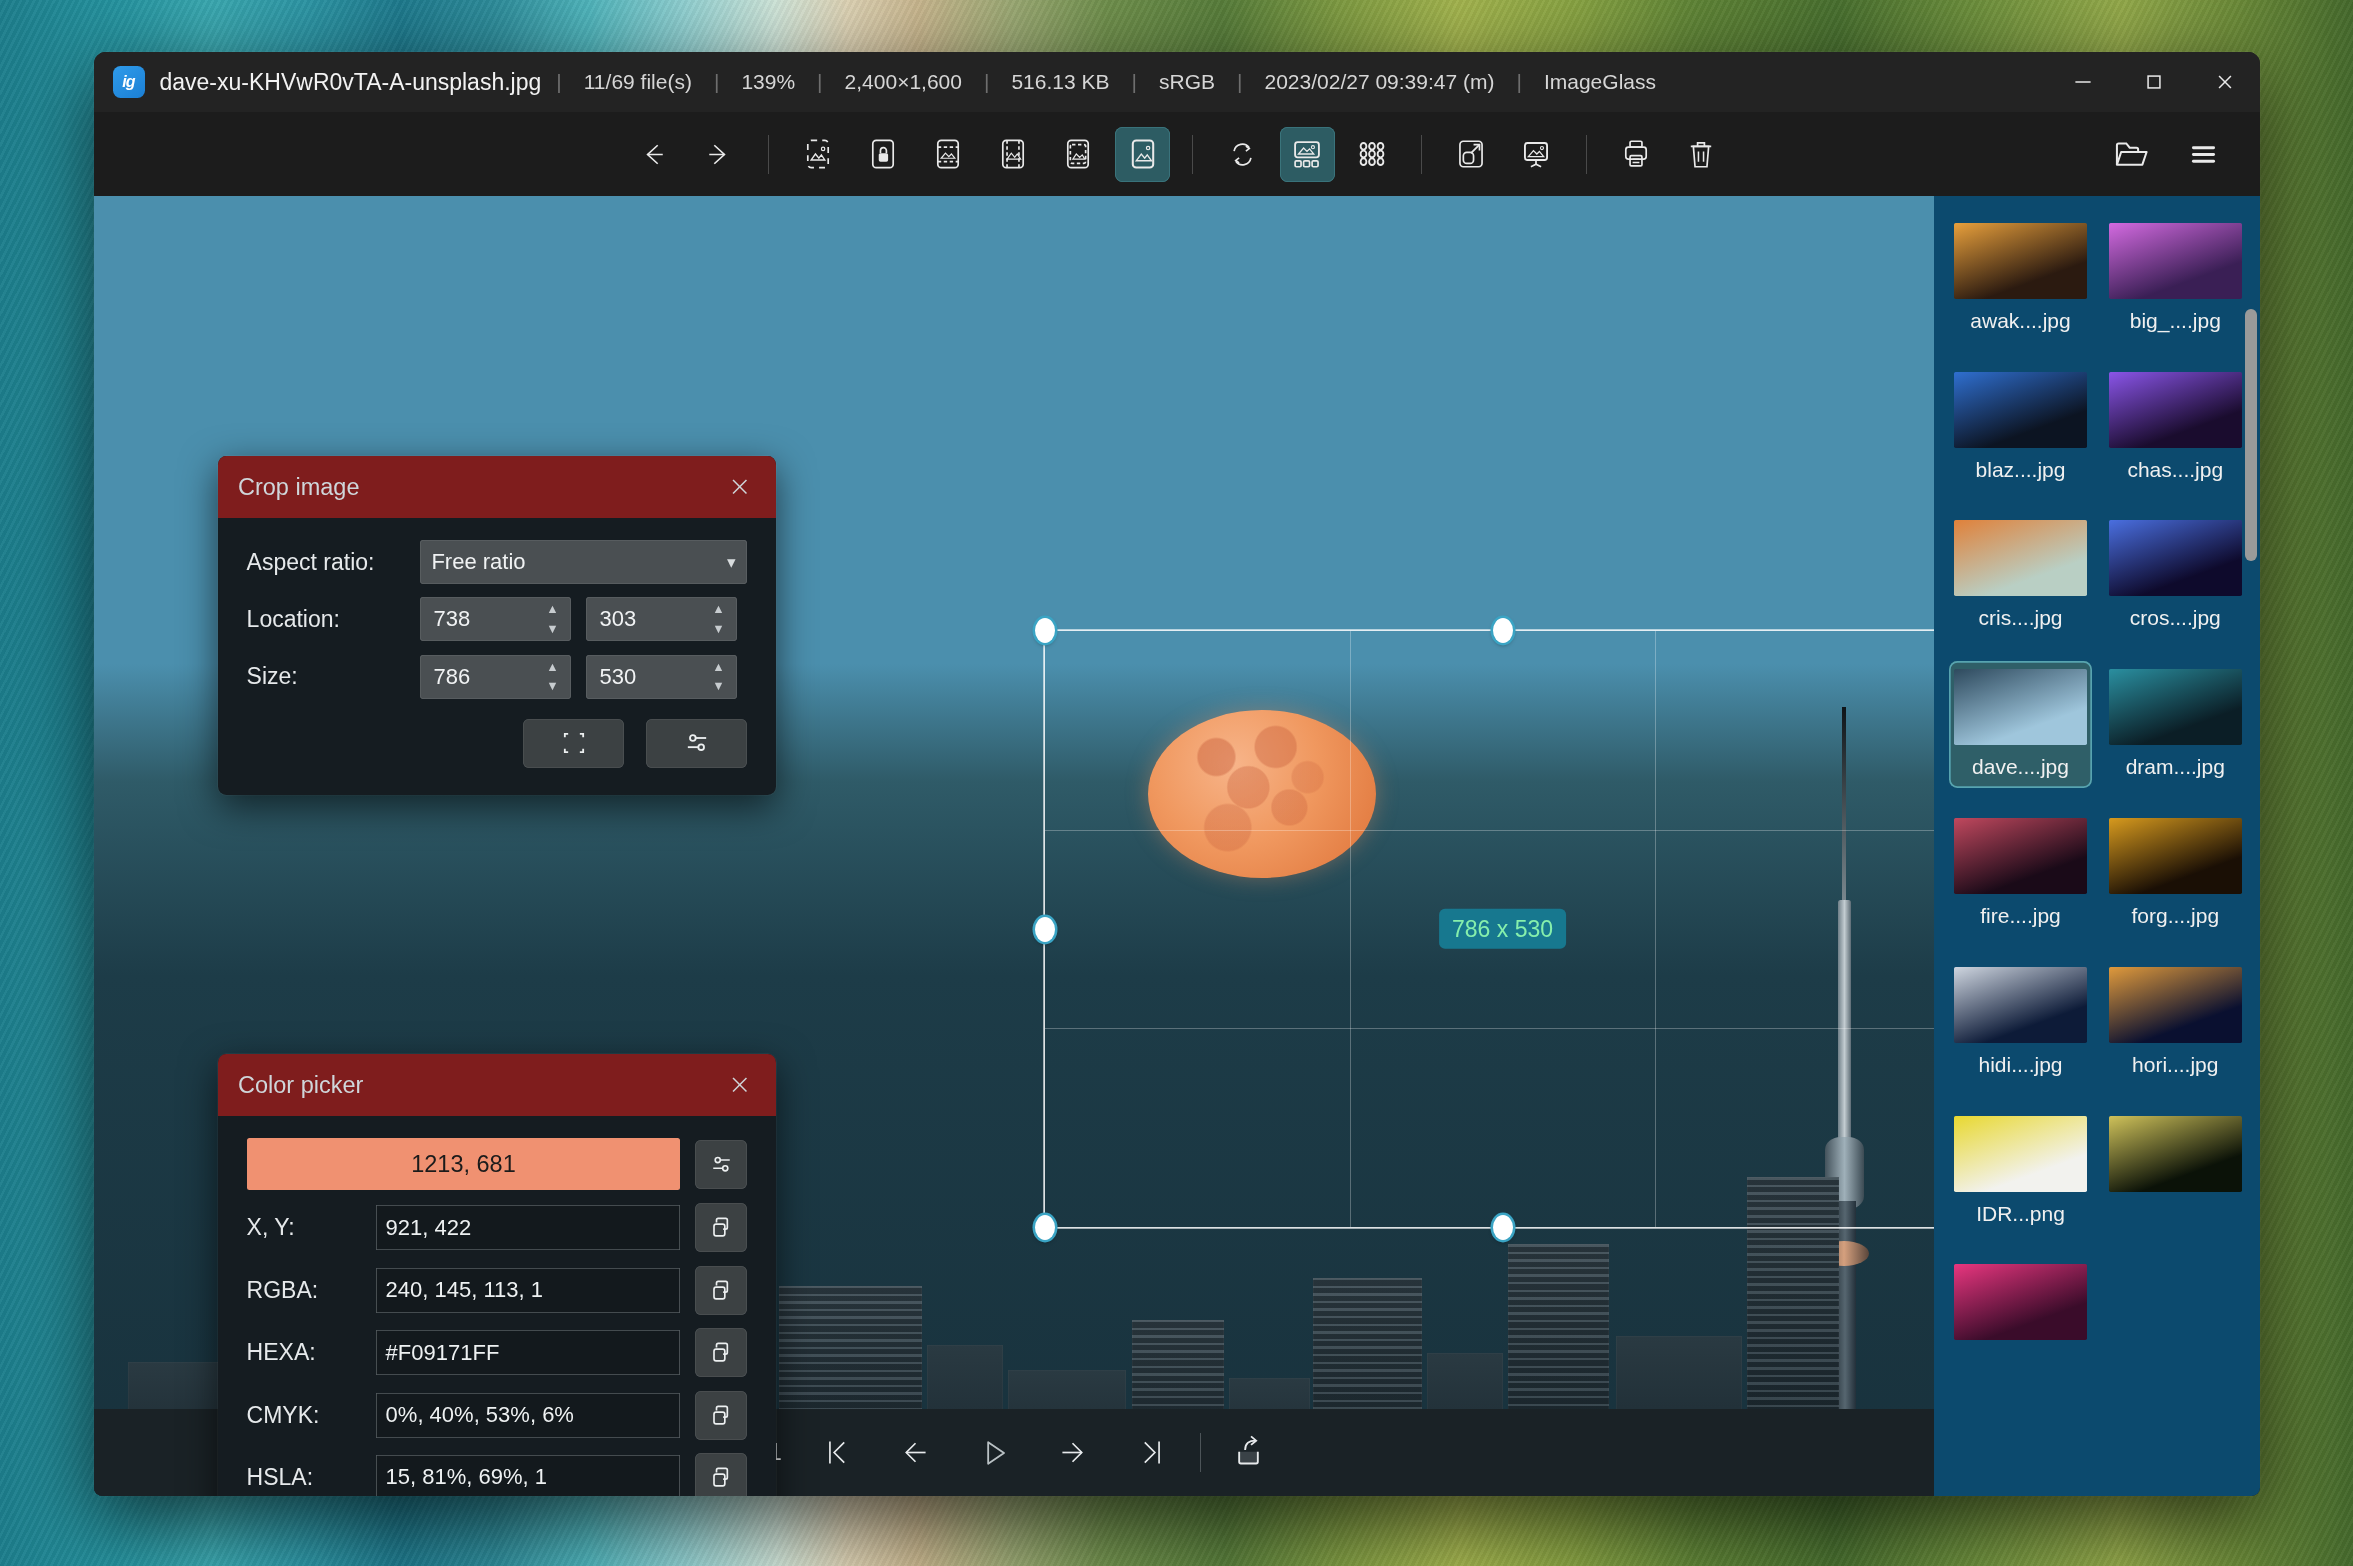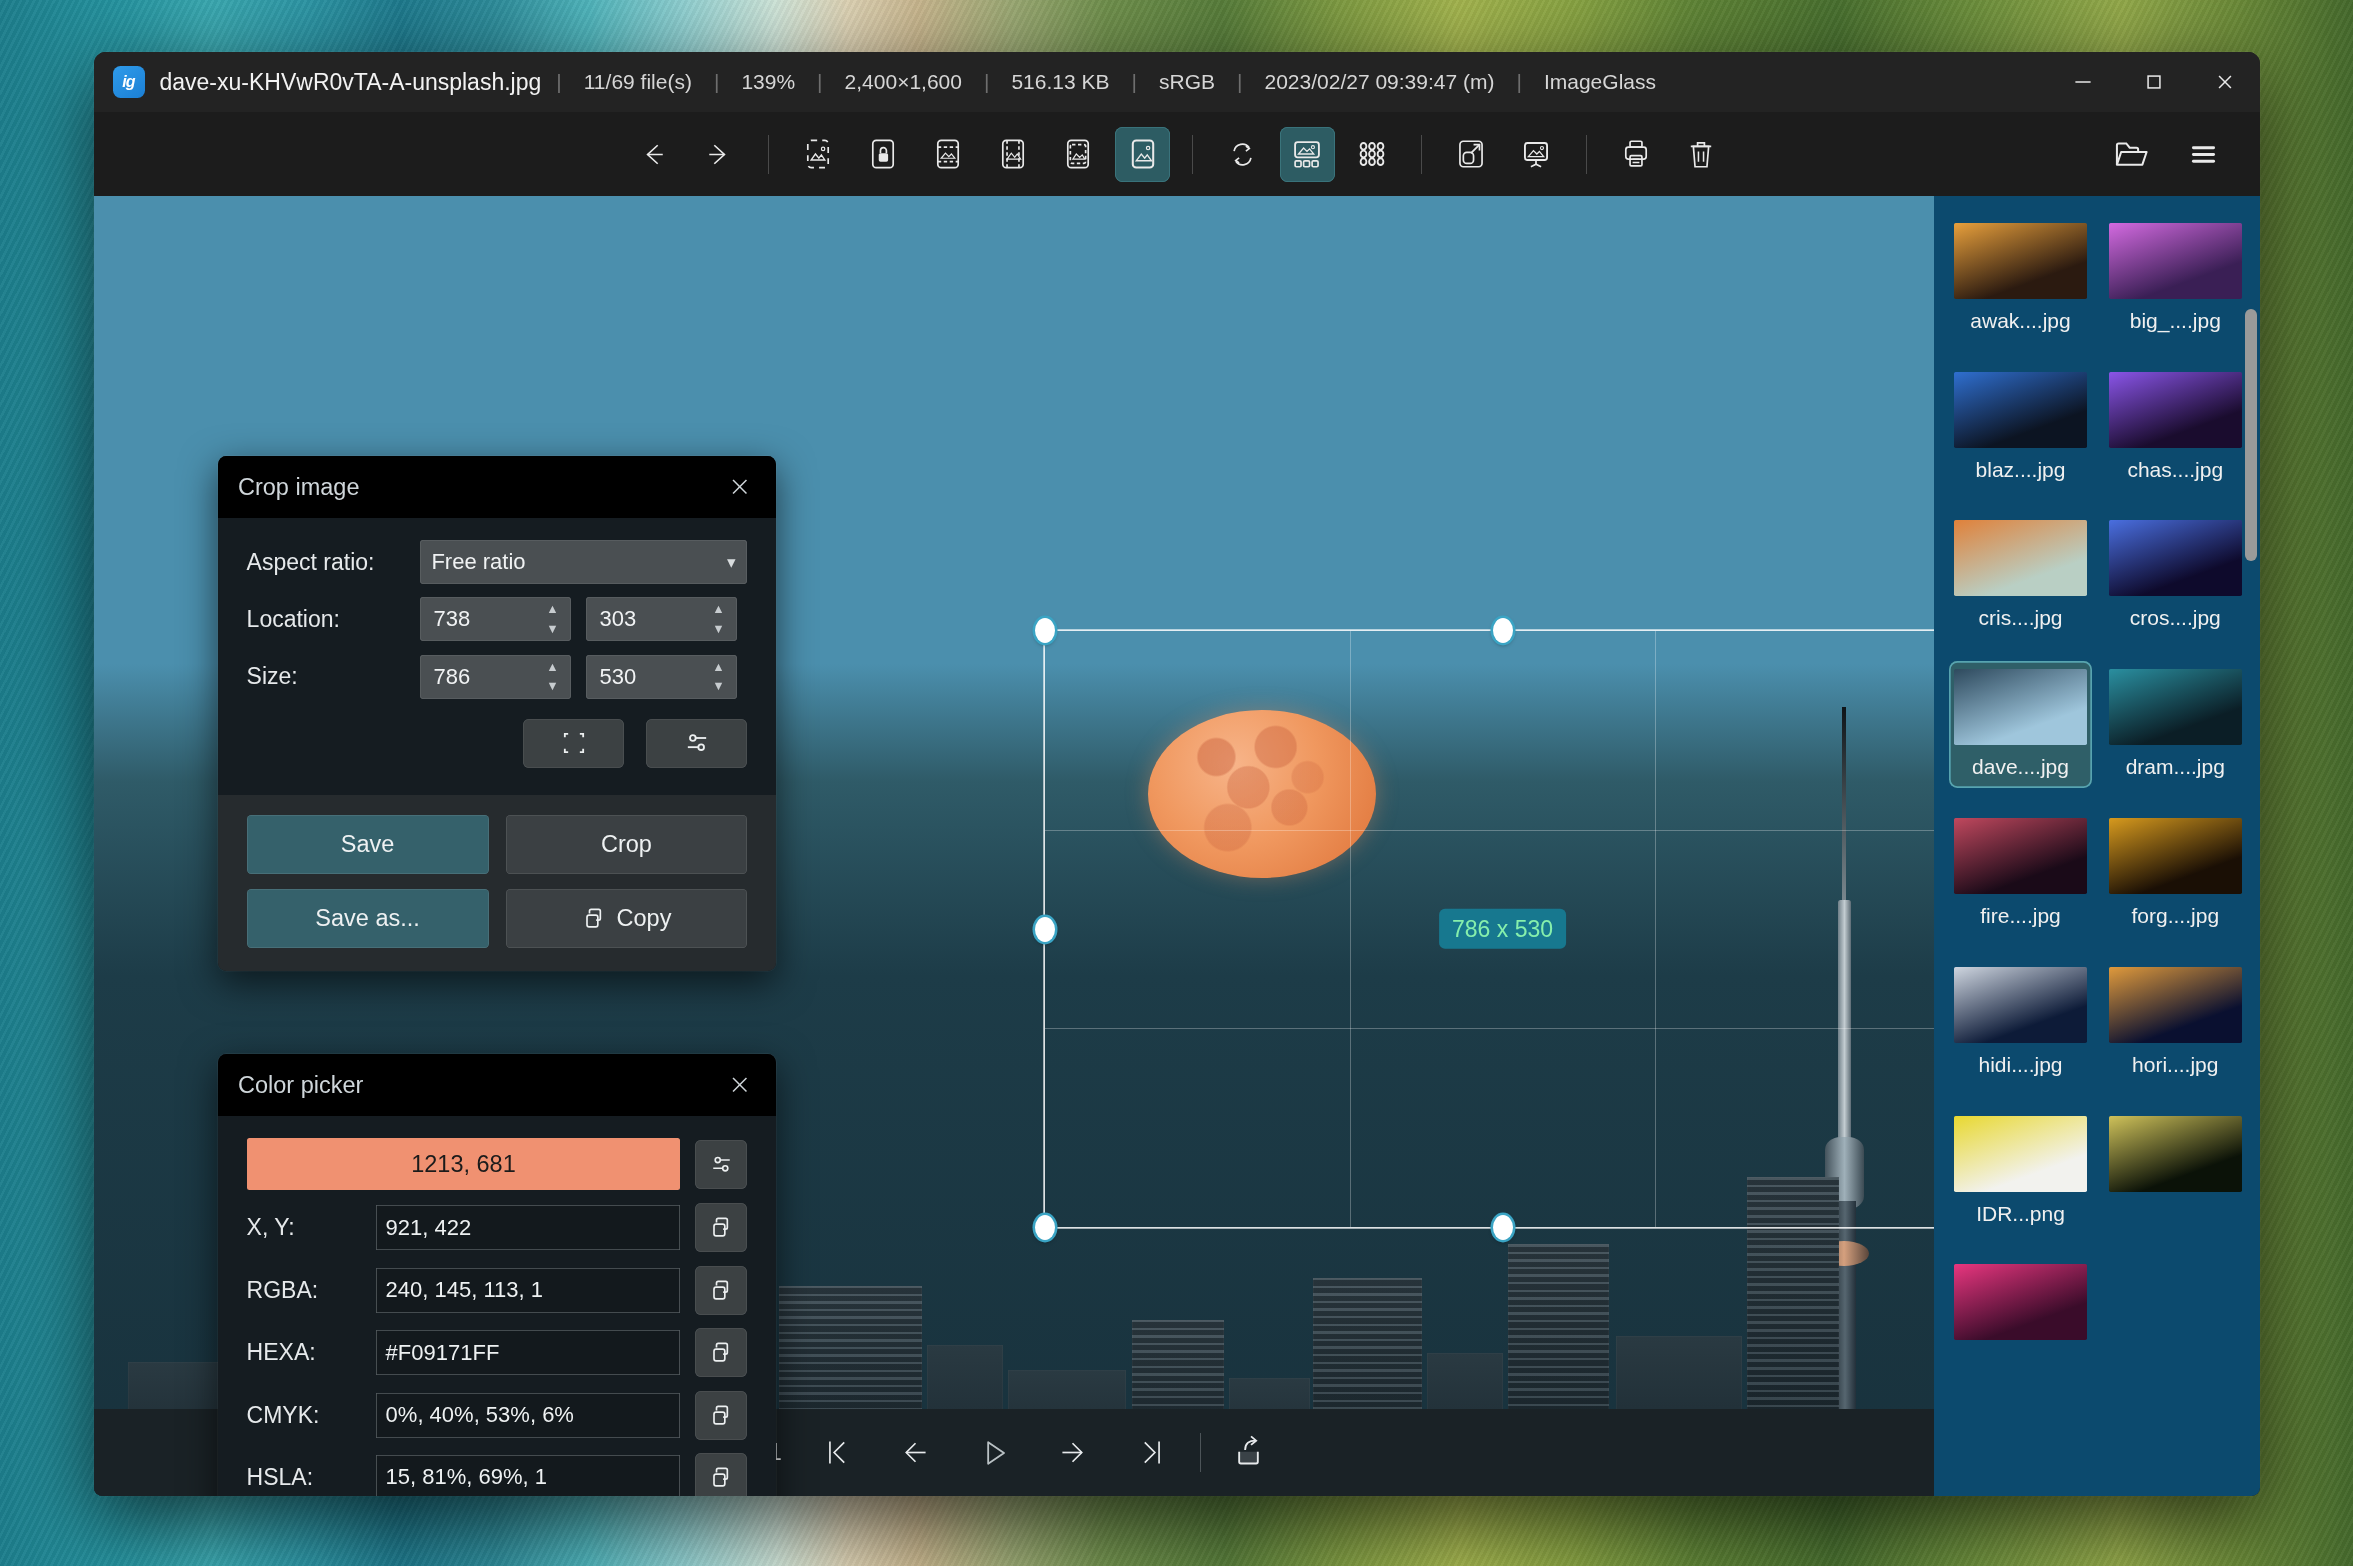--- a/index.html
+++ b/index.html
@@ -153,21 +153,21 @@
   }
 
   
   .panel {
     position:absolute; width: 558px; border-radius: 8.4px;
     background: #151c21;
     box-shadow: 0 11.8px 37px rgba(0,0,0,.6), 0 0 0 0.8px rgba(255,255,255,.07);
     overflow:hidden;
   }
   .panel-head {
-    height: 62px; background: #000000; display:flex; align-items:center;
+    height: 62px; background: #7f1d1d; display:flex; align-items:center;
     padding: 0 15px 0 20px;
   }
   .panel-title { color:#cfd6da; font-size: 23.5px; }
   .panel-close {
     margin-left:auto; width:42px; height:42px; display:flex;
     align-items:center; justify-content:center; color:#cfd6da; border-radius:4.2px;
   }
 
   #crop-panel { left: 124px; top: 260px; }
   #picker-panel { left: 124px; top: 858px; }
@@ -678,34 +678,20 @@
           <div class="sqbtn">
             <svg width="30" height="30" viewBox="0 0 36 36" fill="none" stroke="currentColor" stroke-width="2.2">
                 <circle cx="13" cy="12" r="3.4"></circle>
                 <line x1="16.5" y1="12" x2="29" y2="12"></line>
                 <circle cx="23" cy="23" r="3.4"></circle>
                 <line x1="7" y1="23" x2="19.5" y2="23"></line>
               </svg>
           </div>
         </div>
       </div>
-      <div class="btnzone">
-        <div class="btn accent">Save</div>
-        <div class="btn plain">Crop</div>
-        <div class="btn accent">Save as...</div>
-        <div class="btn plain">
-          <span>
-            <svg width="25" height="25" viewBox="0 0 30 30" fill="none" stroke="currentColor" stroke-width="2">
-                <path d="M9 9V6a2 2 0 012-2h9a2 2 0 012 2v9a2 2 0 01-2 2h-3"></path>
-                <rect x="6" y="11" width="13" height="14" rx="2.5"></rect>
-              </svg>
-          </span>
-          <span>Copy</span>
-        </div>
-      </div>
     </div>
 
     <div class="panel" id="picker-panel">
       <div class="panel-head">
         <span class="panel-title">Color picker</span>
         <span class="panel-close">
           <svg width="23.5" height="23.5" viewBox="0 0 28 28">
               <line x1="6" y1="6" x2="22" y2="22" stroke="currentColor" stroke-width="1.8"></line>
               <line x1="22" y1="6" x2="6" y2="22" stroke="currentColor" stroke-width="1.8"></line>
             </svg>

